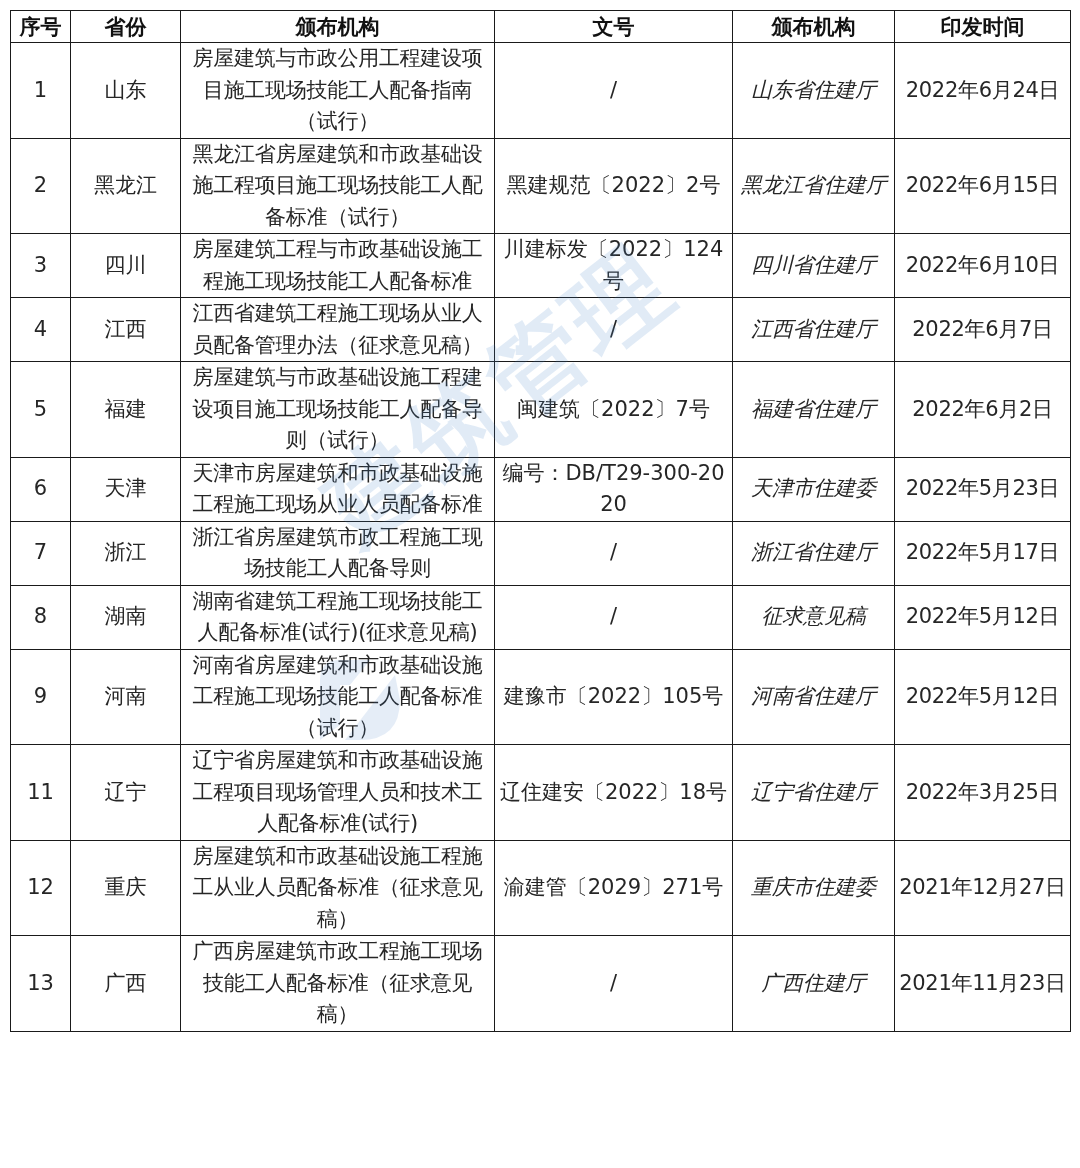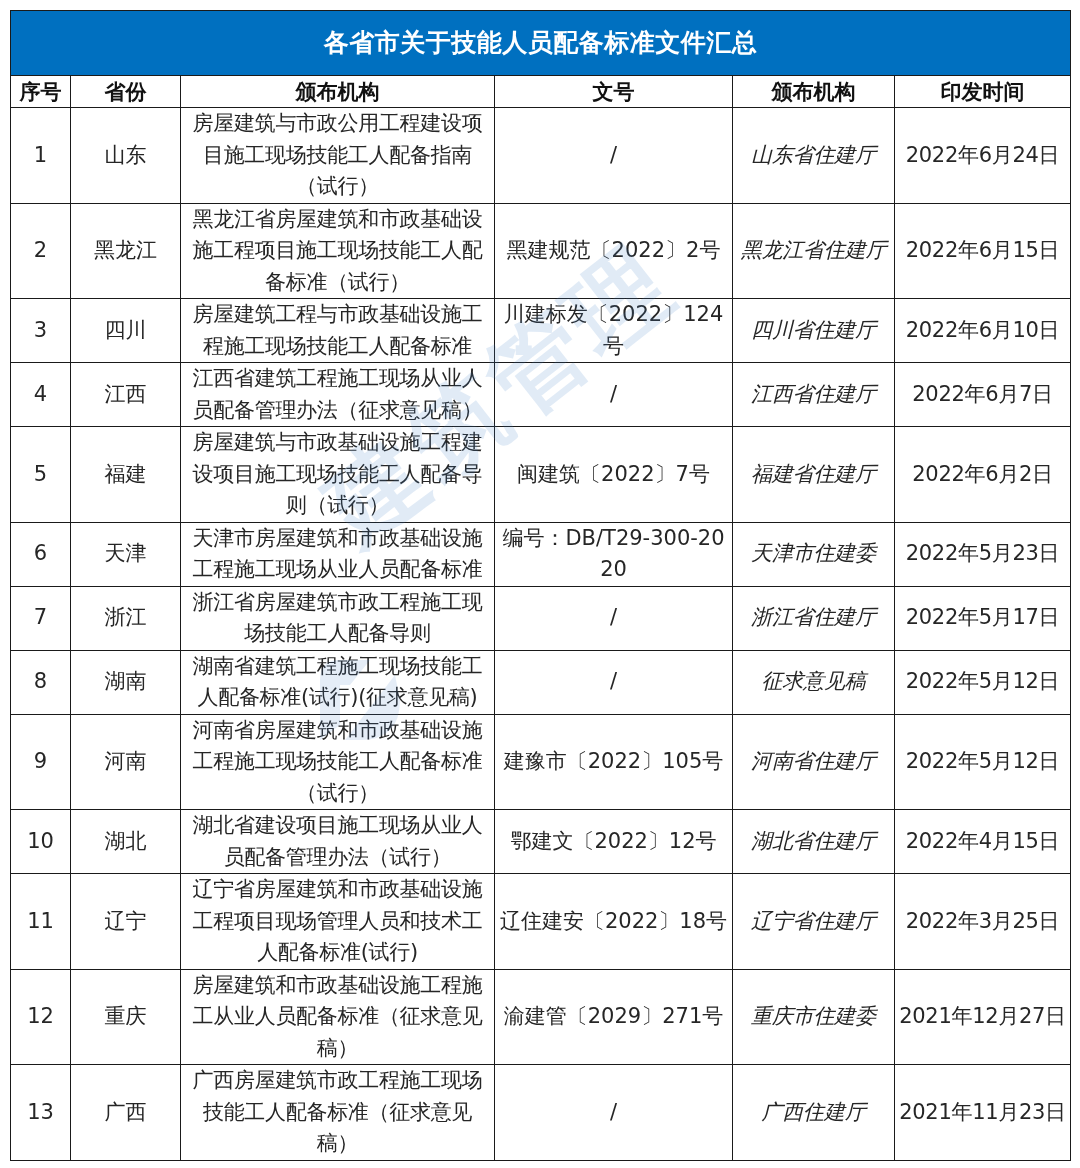--- a/index.html
+++ b/index.html
@@ -93,23 +93,20 @@
     <colgroup>
       <col class="col-num">
         <col class="col-prov">
         <col class="col-name">
         <col class="col-doc">
         <col class="col-org">
         <col class="col-date">
     </colgroup>
     <thead>
       <tr>
-        <th colspan="6" class="title-cell">各省市关于技能人员配备标准文件汇总</th>
-      </tr>
-      <tr>
         <th class="col-head">序号</th>
         <th class="col-head">省份</th>
         <th class="col-head">颁布机构</th>
         <th class="col-head">文号</th>
         <th class="col-head">颁布机构</th>
         <th class="col-head">印发时间</th>
       </tr>
     </thead>
     <tbody id="table-body">
       <tr style="height:95px">
@@ -177,28 +174,20 @@
         <td class="date-cell">2022年5月12日</td>
       </tr>
       <tr style="height:95px">
         <td>9</td>
         <td>河南</td>
         <td class="name-cell">河南省房屋建筑和市政基础设施工程施工现场技能工人配备标准（试行）</td>
         <td>建豫市〔2022〕105号</td>
         <td class="org-cell">河南省住建厅</td>
         <td class="date-cell">2022年5月12日</td>
       </tr>
-      <tr style="height:63px">
-        <td>10</td>
-        <td>湖北</td>
-        <td class="name-cell">湖北省建设项目施工现场从业人员配备管理办法（试行）</td>
-        <td>鄂建文〔2022〕12号</td>
-        <td class="org-cell">湖北省住建厅</td>
-        <td class="date-cell">2022年4月15日</td>
-      </tr>
       <tr style="height:95px">
         <td>11</td>
         <td>辽宁</td>
         <td class="name-cell">辽宁省房屋建筑和市政基础设施工程项目现场管理人员和技术工人配备标准(试行)</td>
         <td>辽住建安〔2022〕18号</td>
         <td class="org-cell">辽宁省住建厅</td>
         <td class="date-cell">2022年3月25日</td>
       </tr>
       <tr style="height:95px">
         <td>12</td>

